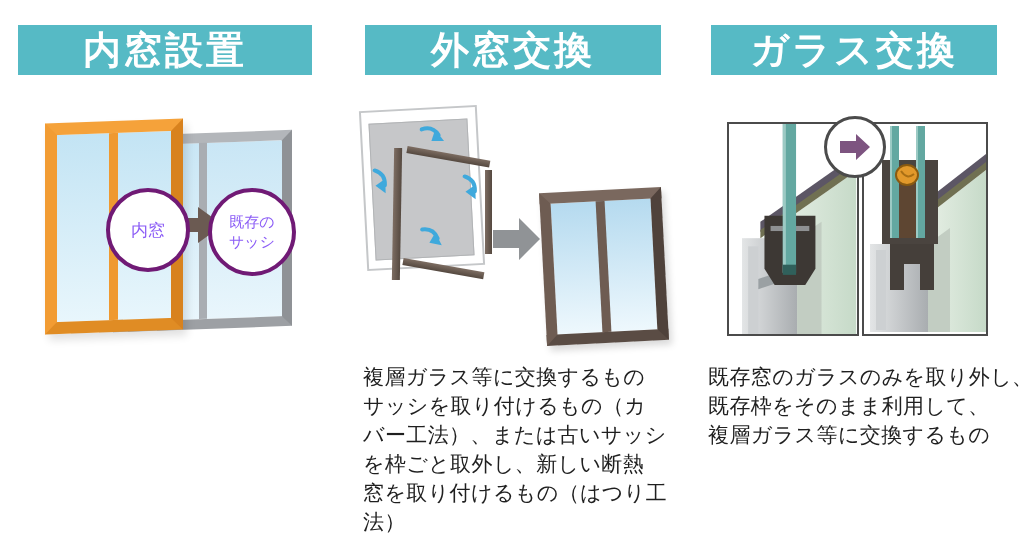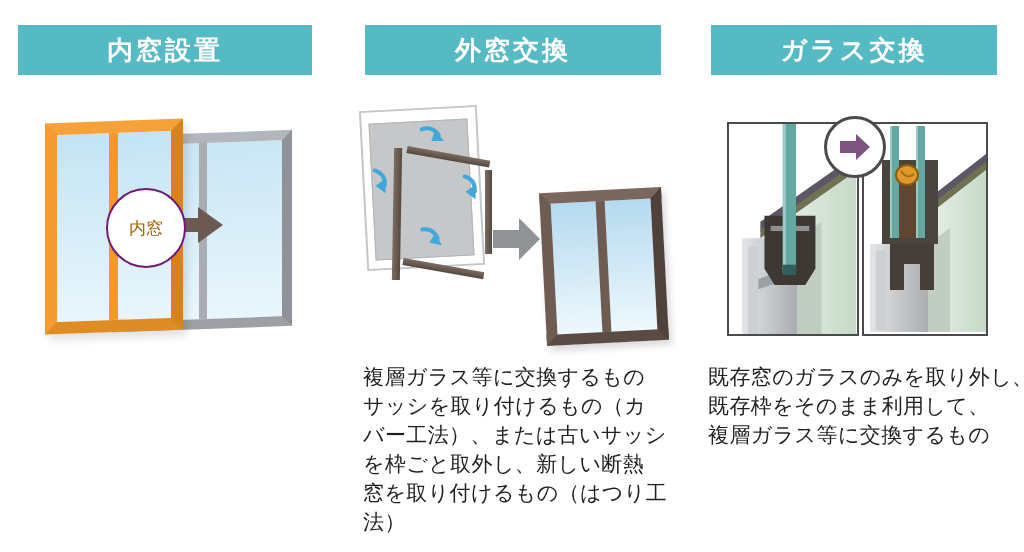--- a/index.html
+++ b/index.html
@@ -1,21 +1,21 @@
 <!DOCTYPE html>
 <html><head>
 <meta charset="utf-8">
 <style>
   html,body{margin:0;padding:0;background:#fff;}
   .canvas{position:relative;width:1024px;height:552px;background:#fff;overflow:hidden;
           font-family:"Liberation Sans","DejaVu Sans",sans-serif;}
 
   
   .hdr{position:absolute;top:25px;height:50px;background:#56bac5;color:#fff;
-       font-size:26px;font-weight:bold;letter-spacing:3px;text-align:center;line-height:50px;}
+       font-size:38px;font-weight:bold;letter-spacing:3px;text-align:center;line-height:50px;}
   .hdr1{left:18px;width:294px;}
   .hdr2{left:365px;width:296px;}
   .hdr3{left:711px;width:286px;}
 
   
   .desc{position:absolute;top:362px;width:330px;color:#1f1f1f;font-size:21px;
         line-height:29px;letter-spacing:.4px;white-space:pre-line;}
   .d1{left:22px;} .d2{left:363px;} .d3{left:708px;}
 
   .illus{position:absolute;top:100px;}
@@ -29,22 +29,22 @@
      border:10px solid;border-color:#b3b6ba #8f9296 #9da0a4 #b3b6ba;
      background:linear-gradient(180deg,#c9e6f5 0%,#e9f6fc 100%);transform:skewY(-2deg);}
   .gray-win .divider{position:absolute;left:50%;top:0;width:8px;height:100%;
      margin-left:-4px;background:#a9adb2;}
   .orange-win{left:25px;top:21px;width:138px;height:211px;z-index:2;
      border:12px solid;border-color:#f5a23a #d8821e #e08c24 #f29c33;
      background:linear-gradient(180deg,#c3e4f4 0%,#e8f6fc 100%);transform:skewY(-2deg);
      box-shadow:4px 6px 8px rgba(0,0,0,.12);}
   .orange-win .divider{position:absolute;left:50%;top:0;width:9px;height:100%;
      margin-left:-5px;background:#ef9930;}
-  .label-circle{position:absolute;background:#fff;border:2px solid #701a75;border-radius:50%;
-     display:flex;align-items:center;justify-content:center;text-align:center;color:#a16207;
+  .label-circle{position:absolute;background:#fff;border:4px solid #701a75;border-radius:50%;
+     display:flex;align-items:center;justify-content:center;text-align:center;color:#8b5cf6;
      z-index:3;white-space:pre-line;}
   .c-inner{left:86px;top:88px;width:76px;height:76px;font-size:17px;}
   .c-exist{left:188px;top:88px;width:80px;height:80px;font-size:15px;line-height:20px;}
   .arrow-taupe{position:absolute;left:150px;top:107px;z-index:2;}
 
   
   .old-frame{position:absolute;left:8px;top:8px;width:114px;height:156px;background:#fff;
      border:2px solid #c5c7c9;transform:rotate(-3deg);}
   .old-panel{position:absolute;left:17px;top:21px;width:97px;height:135px;background:#c6c7c9;
      border:1px solid #b2b4b6;transform:rotate(-3deg);}
@@ -89,20 +89,22 @@
     <div class="win gray-win">
       <div class="divider"></div>
     </div>
     <div class="win orange-win">
       <div class="divider"></div>
     </div>
     <div class="label-circle c-inner">内窓</div>
     <svg class="arrow-taupe" width="54" height="36" viewBox="0 0 54 36">
       <polygon points="0,11 28,11 28,0 53,18 28,36 28,25 0,25" fill="#6b5a52"></polygon>
     </svg>
+    <div class="label-circle c-exist">既存の
+サッシ</div>
   </div>
 
   <div class="illus il2">
     <div class="old-frame"></div>
     <div class="old-panel"></div>
     <div class="bar bar-top"></div>
     <div class="bar bar-left"></div>
     <div class="bar bar-bottom"></div>
     <div class="bar bar-right"></div>
 

